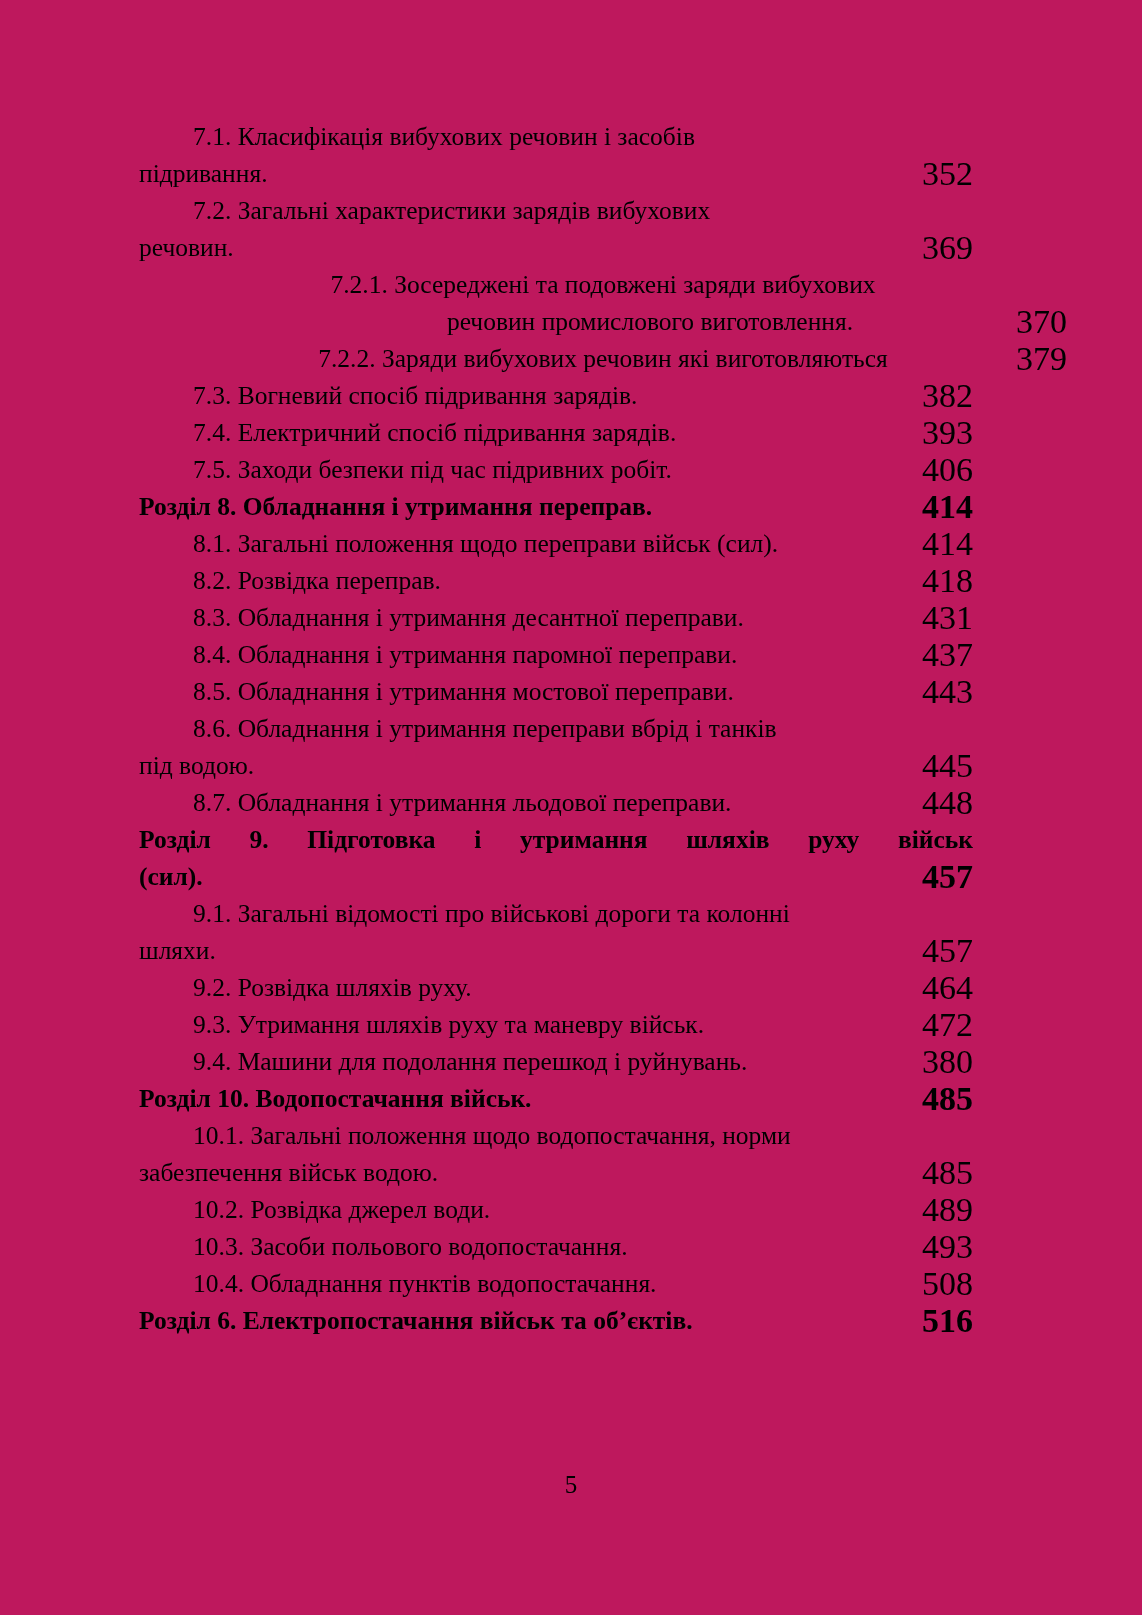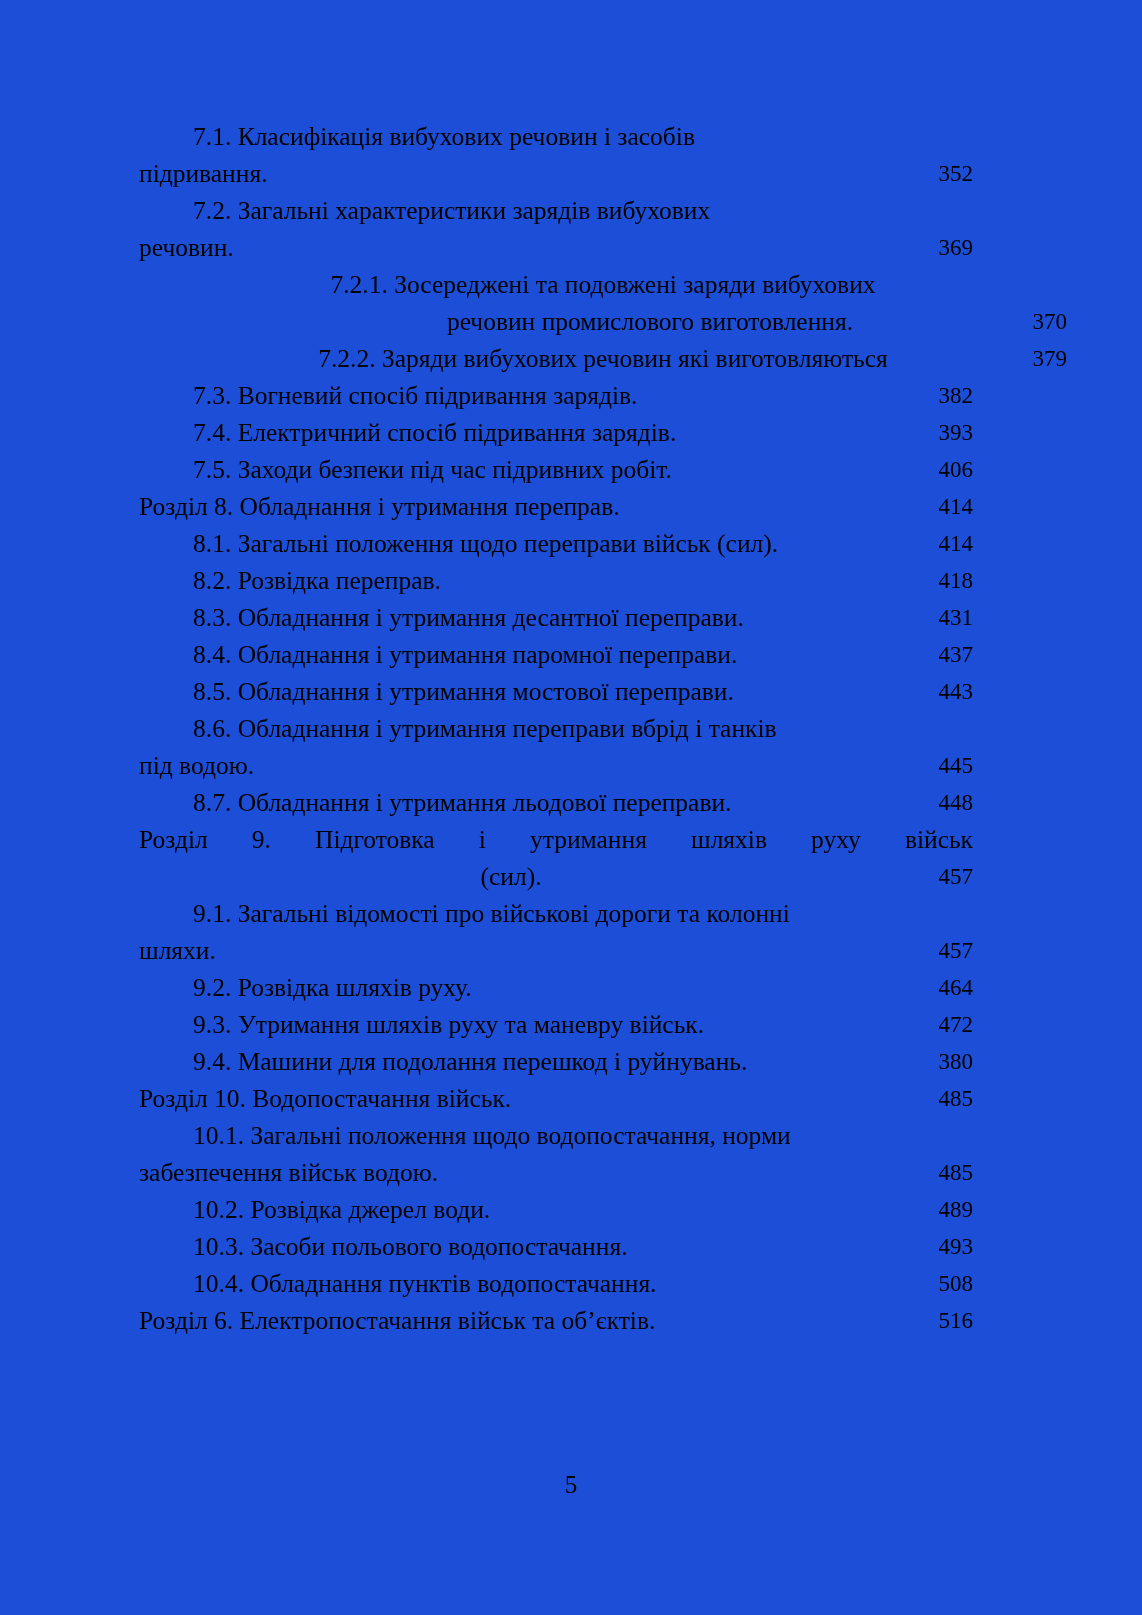--- a/index.html
+++ b/index.html
@@ -10,21 +10,21 @@
   }
   body {
     font-family: "Liberation Serif", "DejaVu Serif", serif;
     color: #000000;
   }
   .page {
     position: relative;
     width: 1142px;
     height: 1615px;
     margin: 0 auto;
-    background: #1d4ed8;
+    background: #be185d;
     overflow: hidden;
     box-sizing: border-box;
   }
   .toc {
     position: absolute;
     left: 139px;
     top: 118px;
     width: 834px;
   }
   
@@ -40,21 +40,21 @@
     display: block;
     padding-right: 0;
   }
   
   .entry .pageno {
     position: absolute;
     right: 0;
     bottom: 0;
     width: 70px;
     text-align: right;
-    font-size: 23px;
+    font-size: 34px;
     line-height: 37px;
     white-space: nowrap;
   }
 
   
   
   .lvl1 .title {
     text-indent: 54px;
   }
   
@@ -75,35 +75,35 @@
   .lvl2 .hang {
     display: block;
     padding-left: 94px;
   }
   .lvl2 .pageno {
     right: -94px;
     margin-top: 18px;
   }
   
   .chapter {
-    font-weight: normal;
+    font-weight: bold;
   }
   .chapter .title {
     text-indent: 0;
     padding-right: 90px;
   }
   
   .chapter.justified .title {
     text-align: justify;
     text-indent: 0;
     padding-right: 0;
   }
   .chapter.justified .title .lastline {
     display: block;
-    text-align: center;
+    text-align: left;
     padding-right: 90px;
   }
   .chapter.justified .title .firstline {
     display: block;
     text-align: justify;
     text-align-last: justify;
   }
 
   .folio {
     position: absolute;

